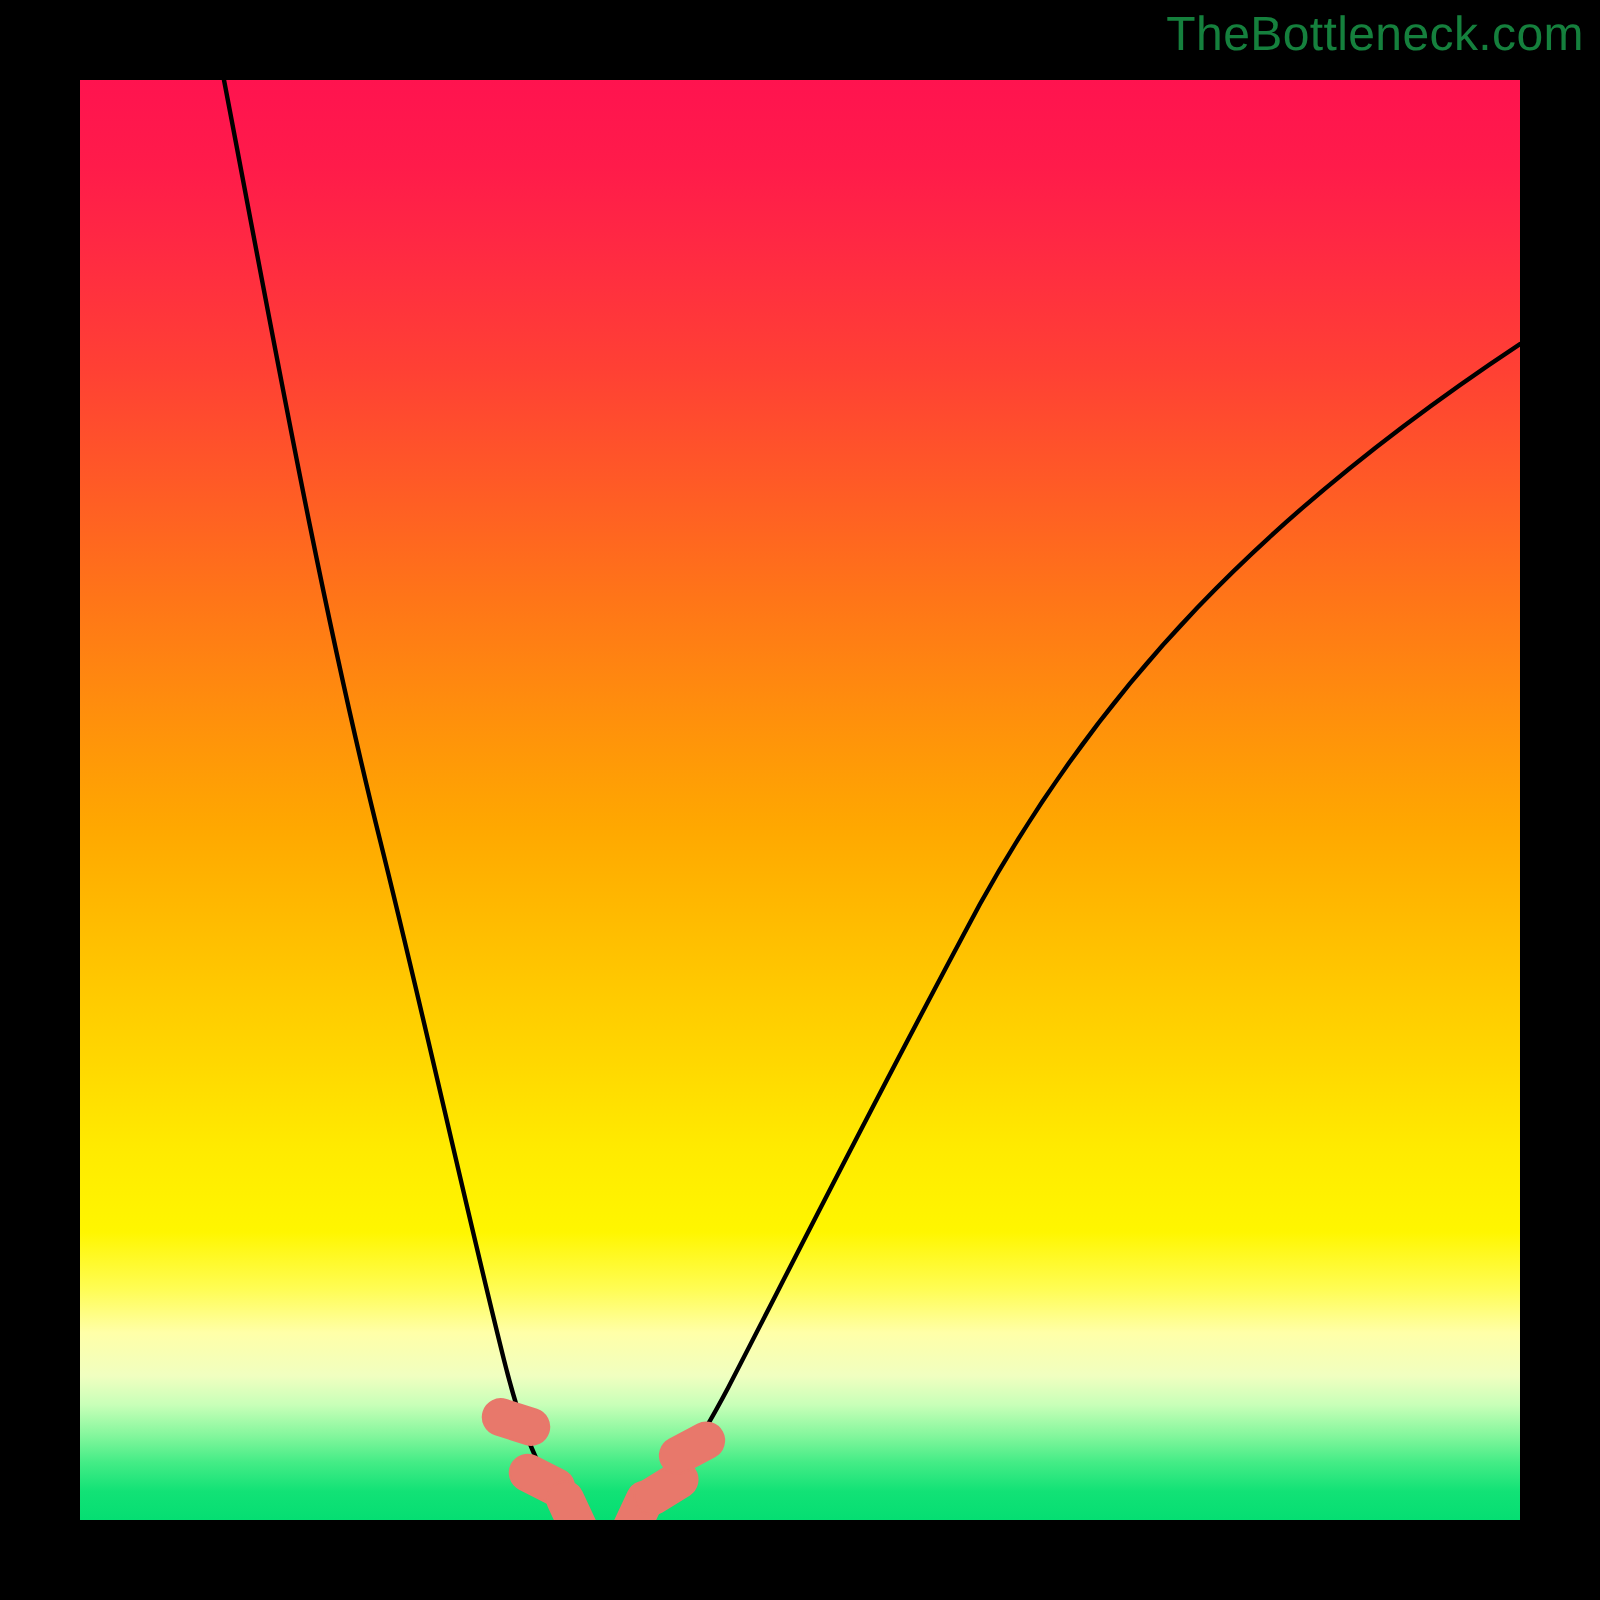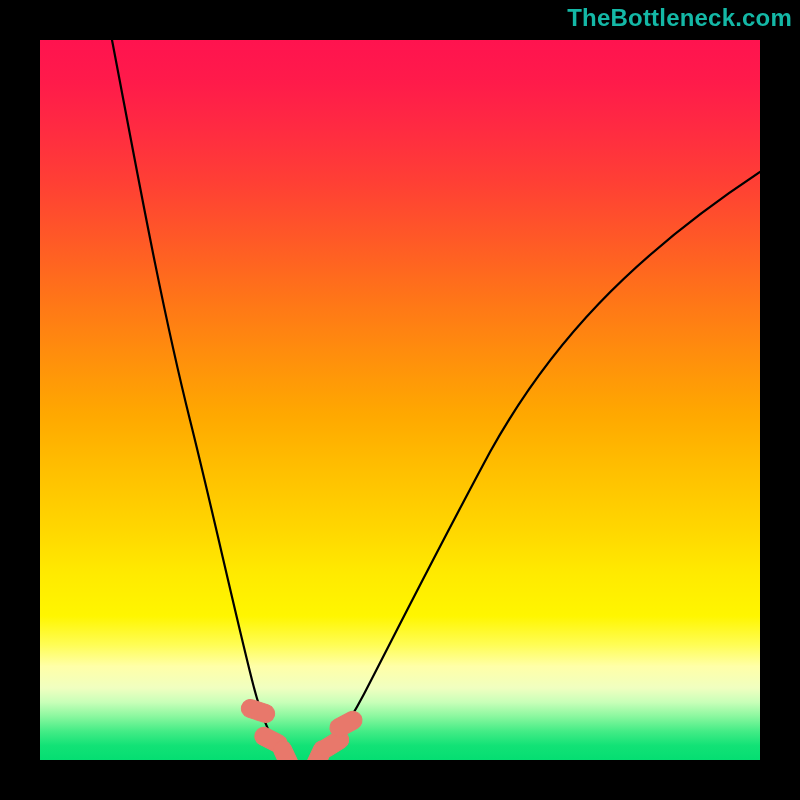--- a/index.html
+++ b/index.html
@@ -53,23 +53,23 @@
       #88f79e 94%,
       #44ec86 96%,
       #12e276 98%,
       #05de72 100%
     );
   }
   .watermark {
     position: absolute;
     top: 0;
     right: 8px;
-    color: #14b8a6;
+    color: #15803d;
     font-size: 24px;
-    font-weight: 700;
+    font-weight: 400;
     letter-spacing: 0.2px;
     line-height: 36px;
     user-select: none;
   }
   svg.curve {
     position: absolute;
     left: 0;
     top: 0;
     width: 100%;
     height: 100%;

